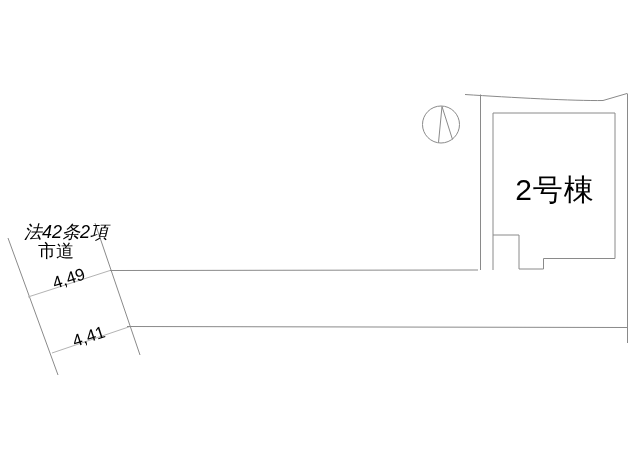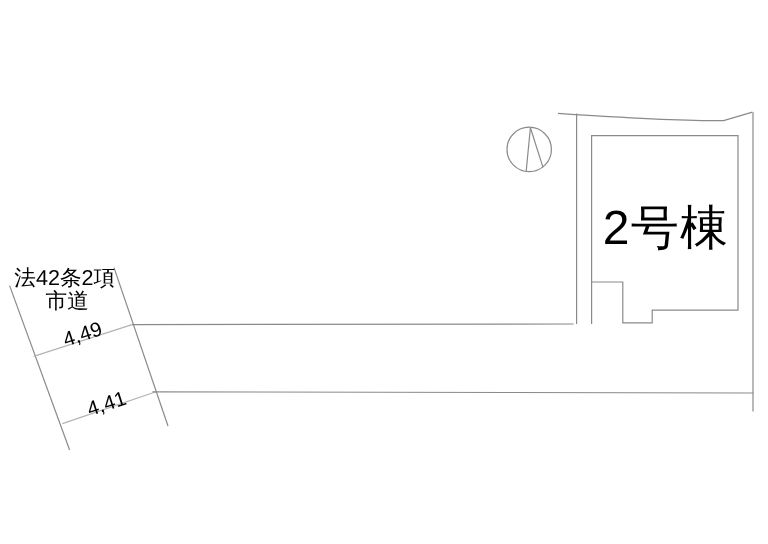--- a/index.html
+++ b/index.html
@@ -31,21 +31,21 @@
   .lbl-road {
     font-size: 18px;
     font-weight: 500;
   }
   .lbl-dim {
     font-size: 17px;
     font-weight: 500;
     transform: translate(-50%, -50%) rotate(-18deg);
   }
   .lbl-building {
-    font-size: 40px;
+    font-size: 30px;
     font-weight: 500;
     letter-spacing: 1px;
   }
 </style>
 </head>
 <body>
 
 <div class="canvas">
 
   <svg class="drawing" width="640" height="453" viewBox="0 0 640 453">
@@ -65,21 +65,21 @@
       <path d="M493,270 L493,113 L615,113 L615,258.5 L543.5,258.5 L543.5,269 L519,269 L519,235 L493,235" stroke="#8a8a8a"></path>
 
       <g>
         <circle cx="441" cy="124.5" r="18.5" stroke="#8a8a8a"></circle>
         <line x1="442" y1="106.5" x2="438.5" y2="142.5" stroke="#8a8a8a"></line>
         <line x1="442" y1="106.5" x2="452.5" y2="139.5" stroke="#8a8a8a"></line>
       </g>
     </g>
   </svg>
 
-  <div class="lbl lbl-road" style="left:54px; top:232px;">法42条2項</div>
+  <div class="lbl lbl-road" style="left:66px; top:232px;font-style:italic;">法42条2項</div>
   <div class="lbl lbl-road" style="left:56px; top:251px;">市道</div>
 
   <div class="lbl lbl-dim" style="left:69px; top:279px;">4,49</div>
   <div class="lbl lbl-dim" style="left:89px; top:337px;">4,41</div>
 
   <div class="lbl lbl-building" style="left:555px; top:190px;">2号棟</div>
 
 </div>
 
 </body></html>

